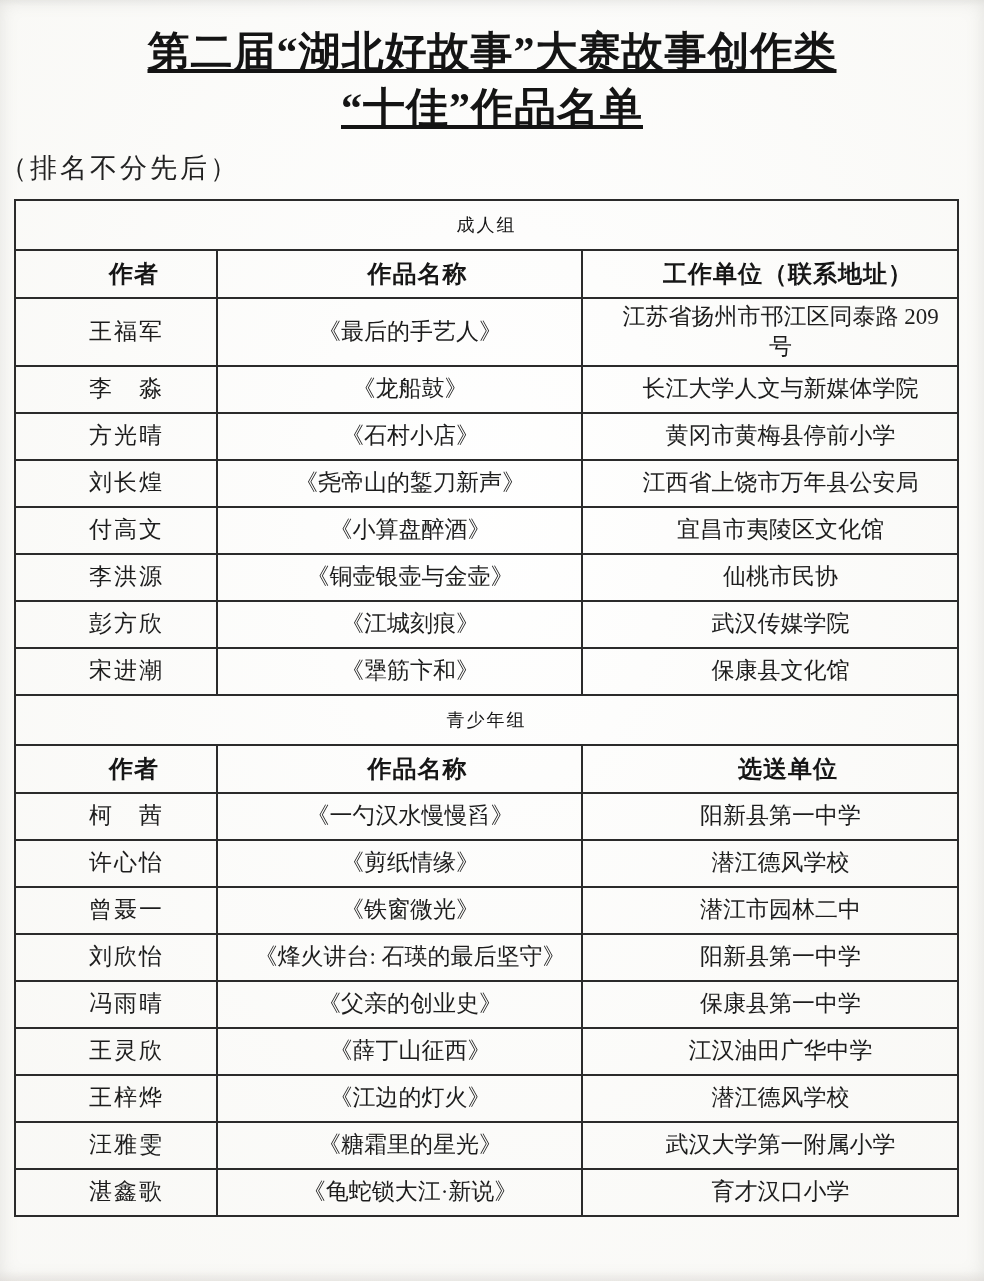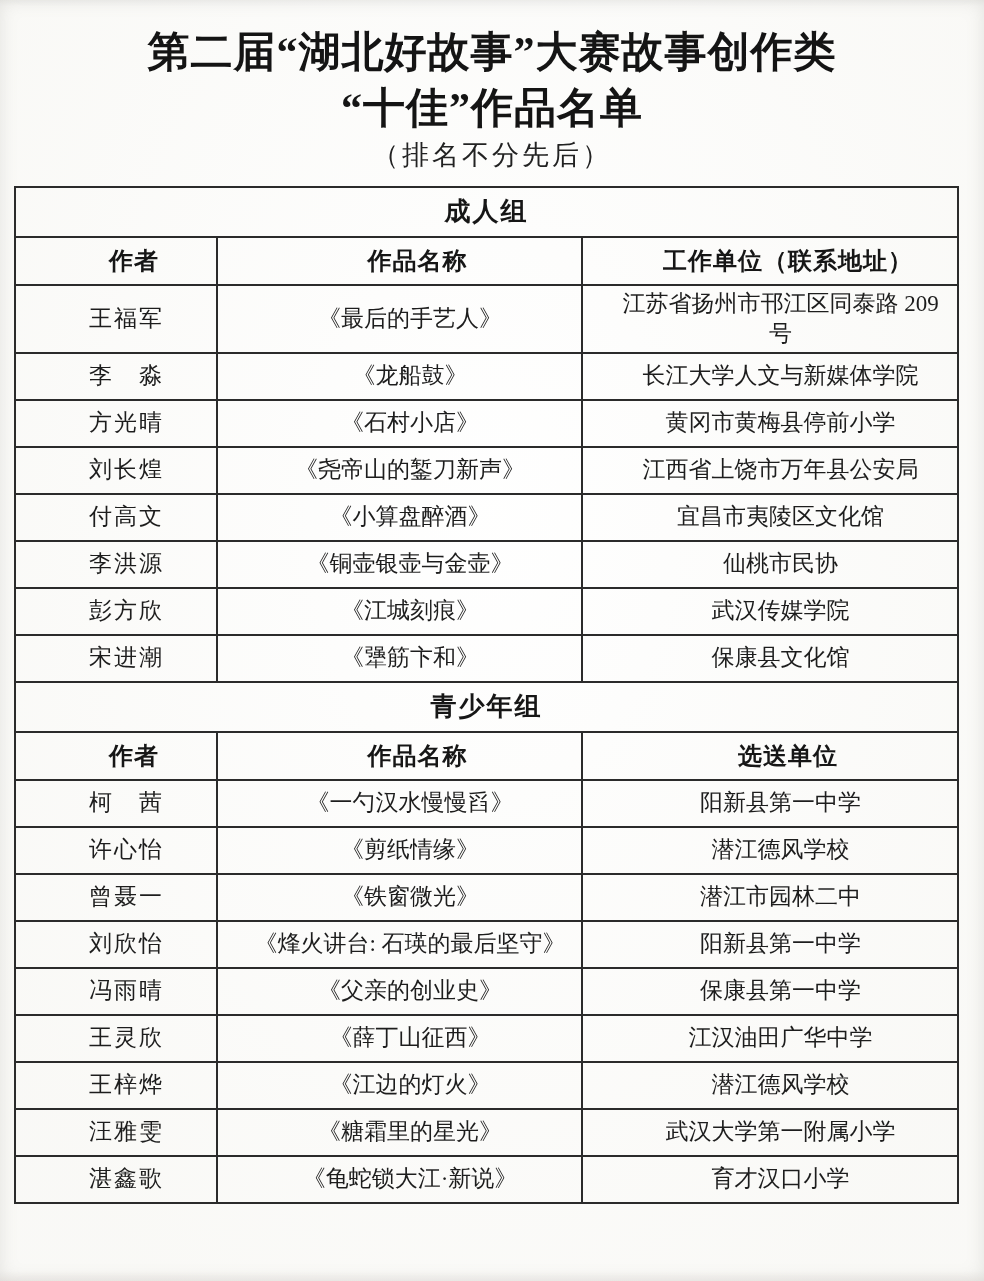--- a/index.html
+++ b/index.html
@@ -23,23 +23,25 @@
     color: #1d1d1d;
   }
   .title {
     margin: 24px 12px 0;
     text-align: center;
     font-size: 42px;
     line-height: 1.34;
     font-weight: 700;
     letter-spacing: 1px;
     color: #141414;
+    text-decoration: underline;
   }
   .subtitle {
-    text-align: center;
+    margin-top: 13px;
+    text-align: left;
     font-size: 27px;
     letter-spacing: 3px;
     color: #222;
   }
   table.awards {
     border-collapse: collapse;
     table-layout: fixed;
     width: 943px;
     margin: 13px 0 0 14px;
     background: transparent;
@@ -49,22 +51,22 @@
     text-align: center;
     vertical-align: middle;
     font-size: 23px;
     line-height: 30px;
     padding: 3px 8px;
     color: #1d1d1d;
     word-break: break-word;
   }
   tr.group-row td {
     height: 42px;
-    font-size: 26px;
-    font-weight: 700;
+    font-size: 18px;
+    font-weight: 400;
     letter-spacing: 2px;
     color: #161616;
   }
   tr.head-row td {
     height: 40px;
     font-size: 24px;
     font-weight: 700;
     letter-spacing: 1px;
     color: #161616;
     padding-left: 44px;

